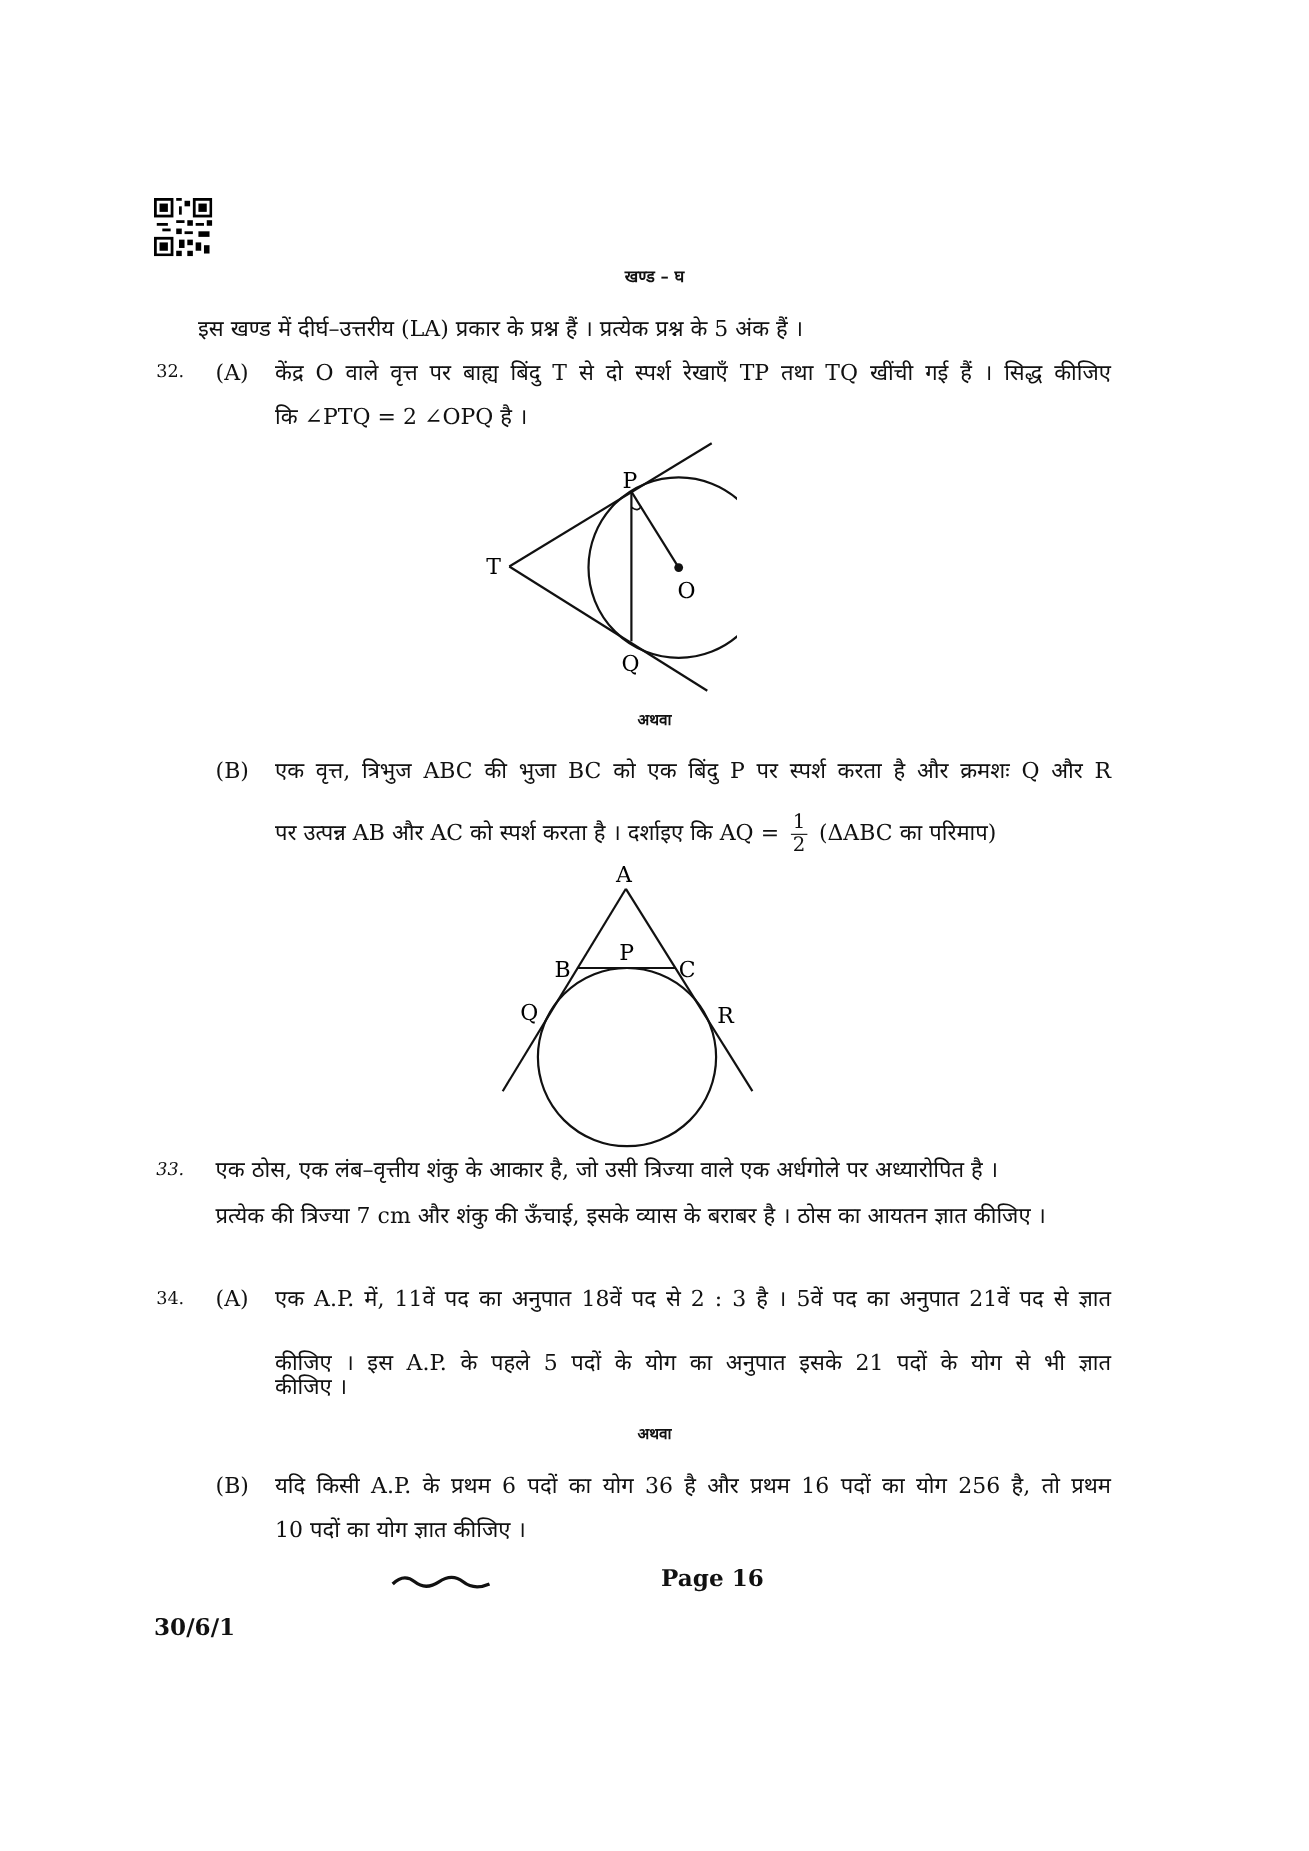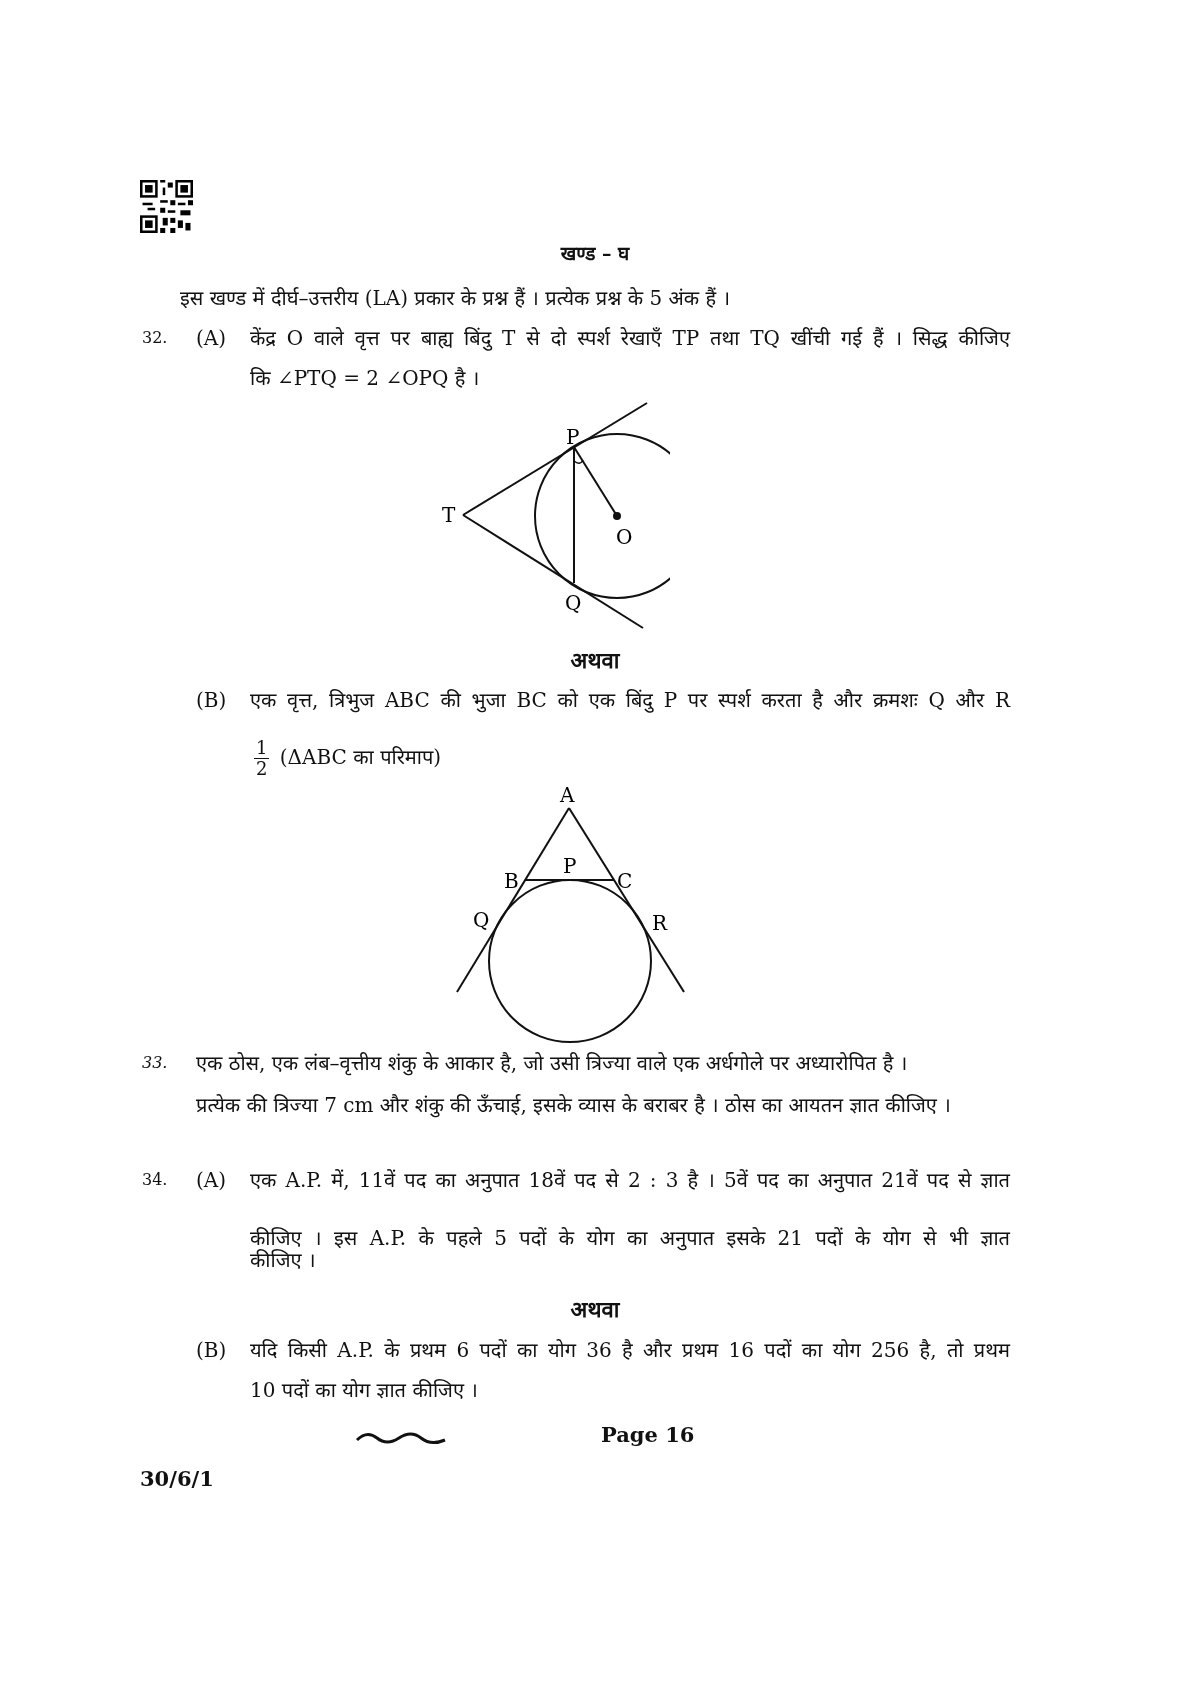--- a/index.html
+++ b/index.html
@@ -1,25 +1,25 @@
 <!DOCTYPE html>
 <html><head>
 <meta charset="utf-8">
 <style>
   html, body { margin: 0; padding: 0; background: #ffffff; }
   body { width: 1190px; height: 1683px; position: relative; overflow: hidden;
          font-family: "DejaVu Serif", "Liberation Serif", serif; color: #111; }
   .abs { position: absolute; }
   .qr { position: absolute; left: 140px; top: 180px; width: 53px; height: 53px; }
   .heading { position: absolute; top: 240px; left: 0; width: 1190px; text-align: center;
-             font-weight: bold; font-size: 19px; }
+             font-weight: bold; font-size: 15px; }
   .line { position: absolute; font-size: 20px; white-space: nowrap; line-height: 28px; }
   .qnum { position: absolute; font-size: 16px; line-height: 28px; }
   .sub { position: absolute; font-size: 20px; line-height: 28px; }
-  .or { position: absolute; left: 0; width: 1190px; text-align: center; font-weight: bold; font-size: 22px; }
+  .or { position: absolute; left: 0; width: 1190px; text-align: center; font-weight: bold; font-size: 14px; }
   .just { text-align: justify; text-align-last: justify; }
   .frac { display: inline-block; vertical-align: middle; text-align: center; margin: 0 4px; font-size: 18px; line-height: 20px; }
   .frac .num { display: block; border-bottom: 1.5px solid #111; padding: 0 2px; }
   .frac .den { display: block; }
   svg text { font-family: "DejaVu Serif", "Liberation Serif", serif; }
   .footer { position: absolute; top: 1422px; font-weight: bold; font-size: 21px; }
 </style>
 </head>
 <body>
 
@@ -79,20 +79,21 @@
   <text x="566" y="444" font-size="20">P</text>
   <text x="565" y="610" font-size="20">Q</text>
   <text x="616" y="544" font-size="20">O</text>
 </svg>
 
 <div class="or" style="top:644px;">अथवा</div>
 
 <div class="sub" style="left:196px; top:686px;">(B)</div>
 <div class="line just" style="left:250px; top:686px; width:760px;">एक वृत्त, त्रिभुज ABC की भुजा BC को एक बिंदु P पर स्पर्श करता है और क्रमशः Q और R</div>
 <div class="line" style="left:250px; top:738px;">
+  <span>पर उत्पन्न AB और AC को स्पर्श करता है । दर्शाइए कि AQ =</span>
   <span class="frac">
     <span class="num">1</span>
     <span class="den">2</span>
   </span>
   <span>(ΔABC का परिमाप)</span>
 
 </div>
 
 <svg class="abs" style="left:440px; top:780px;" width="270" height="270" viewBox="440 780 270 270">
   <g stroke="#111" stroke-width="2" fill="none">

